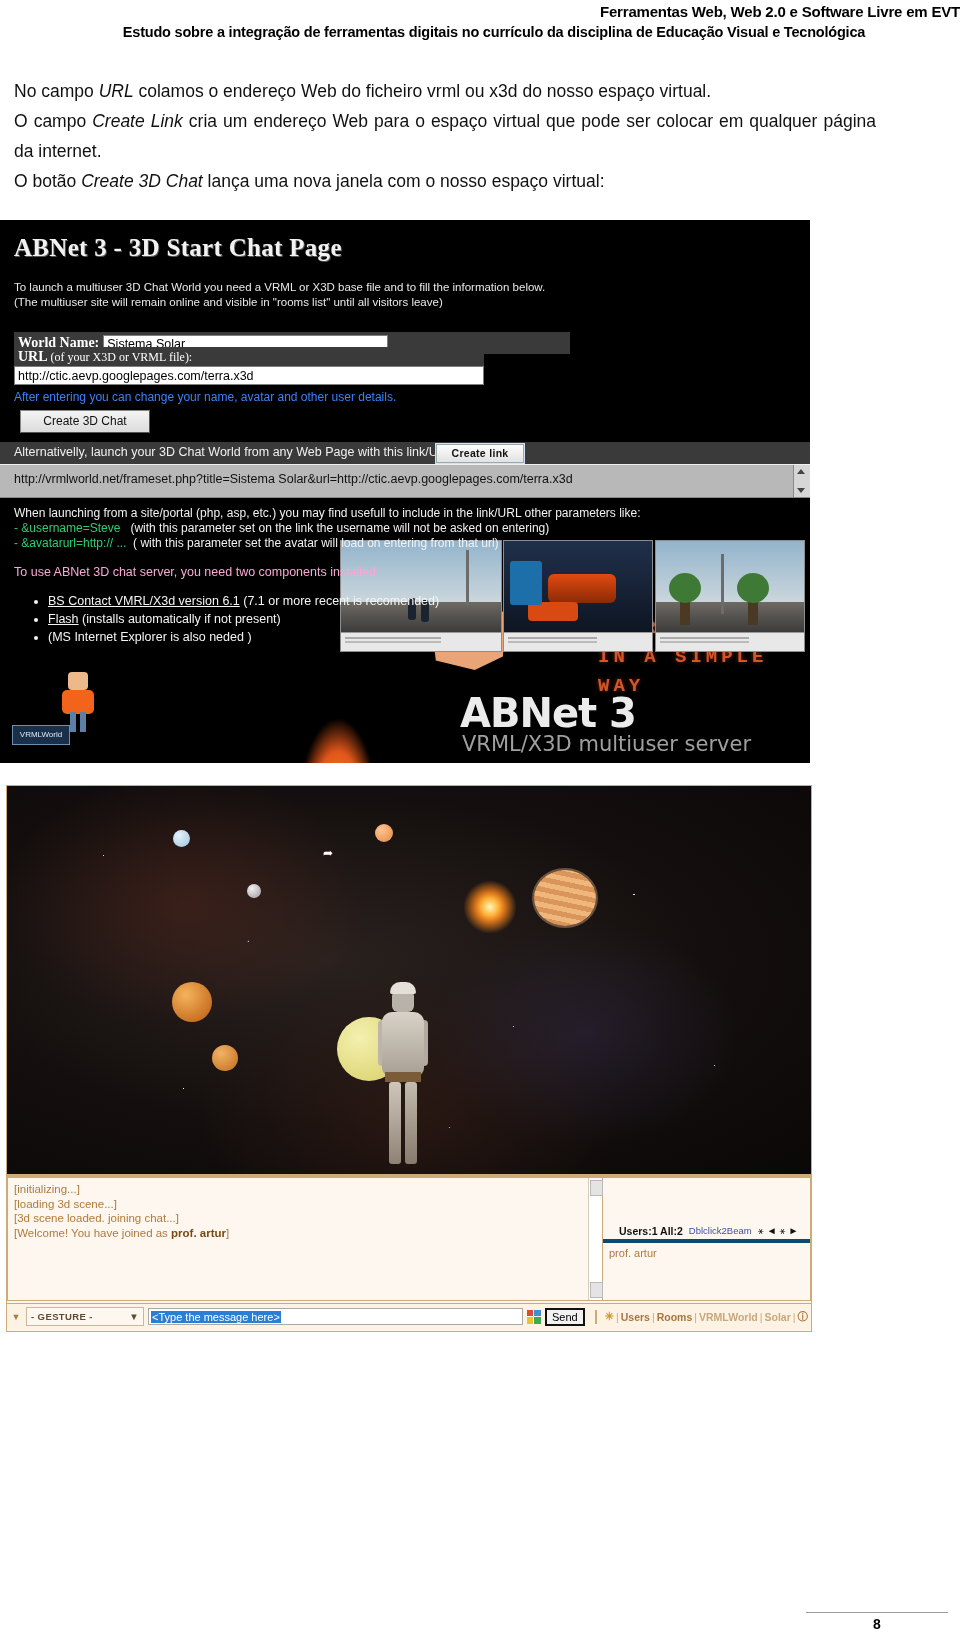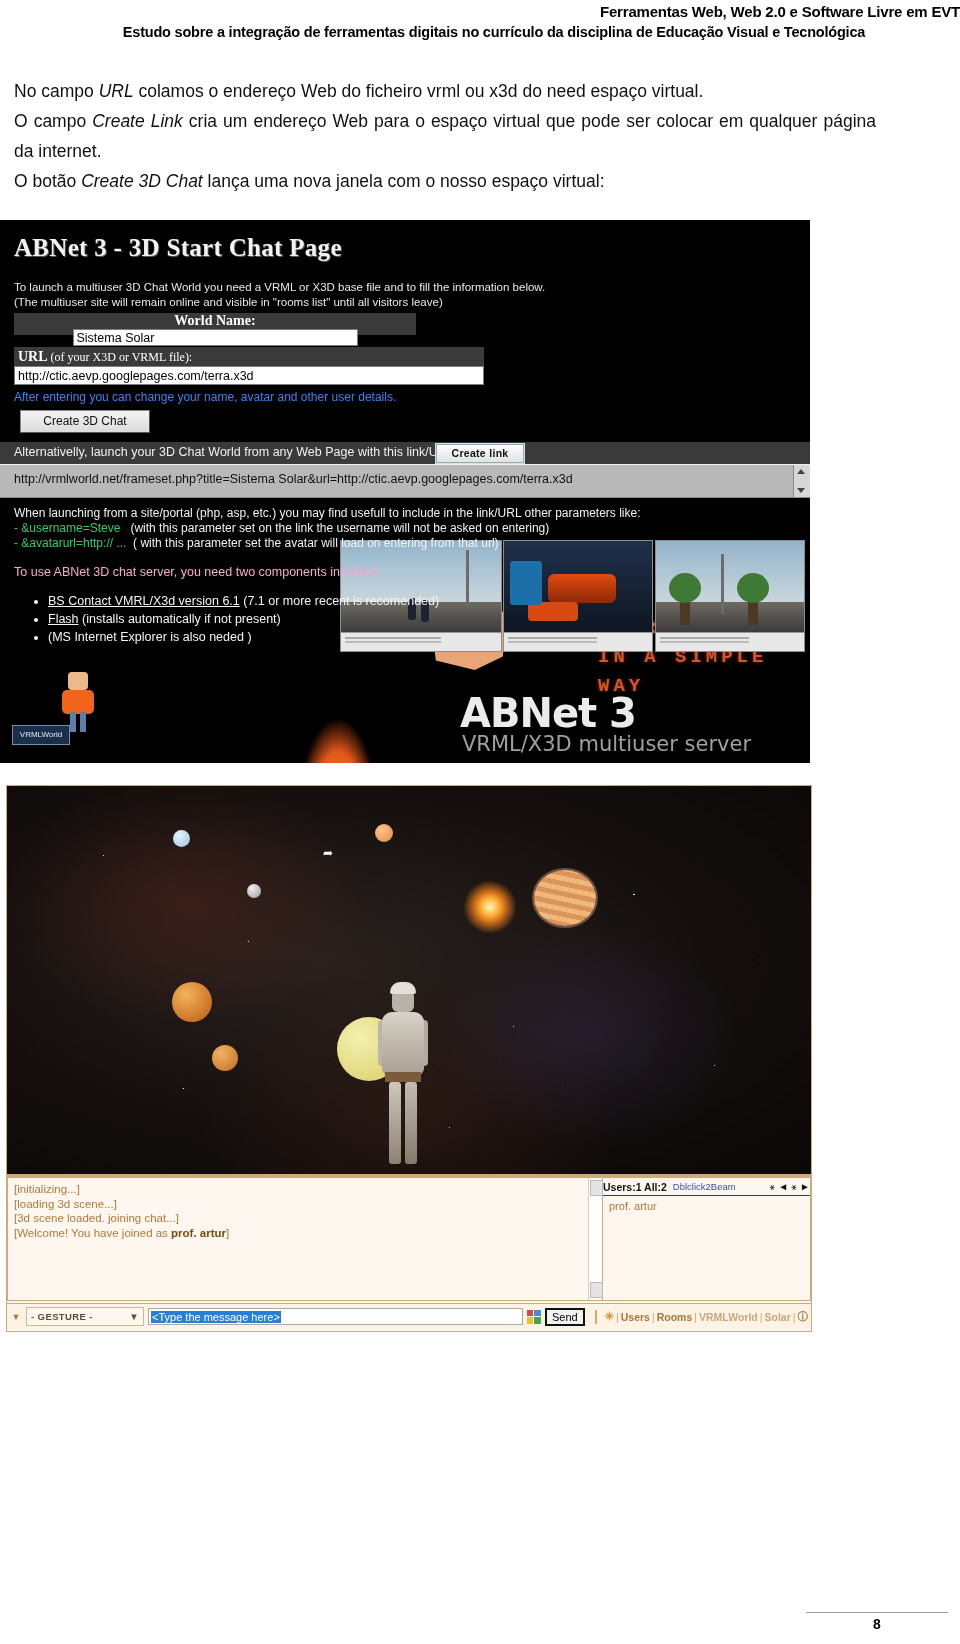--- a/index.html
+++ b/index.html
@@ -81,23 +81,23 @@
     font-size: 11.5px;
     line-height: 15px;
     width: 690px;
   }
   .fieldrow {
     position: absolute;
     background: #3a3a3a;
     color: #fff;
   }
   .worldname-row {
-    left: 14px; top: 93px;
-    width: 402px; height: 22px;
-    display: flex; align-items: center; flex-direction: column;
+    left: 14px; top: 112px;
+    width: 556px; height: 22px;
+    display: flex; align-items: center;
   }
   .lbl-serif {
     font-family: "Liberation Serif", serif;
     font-weight: bold;
     font-size: 14px;
     padding: 0 4px 0 4px;
     white-space: nowrap;
   }
   .lbl-serif .thin { font-weight: normal; font-size: 12px; }
   .txt-input {
@@ -375,24 +375,25 @@
     width: 208px; height: 124px;
     background: #fdf7ef;
     border: 1px solid #cfa978;
     border-left: none;
     box-sizing: border-box;
   }
   .users-hdr {
     height: 17px;
     display: flex; align-items: center;
     gap: 6px;
-    padding: 0 0;
+    padding: 0 16px;
     font-size: 10.5px;
-    border-bottom: 1px solid #0c4a6e;
+    border-bottom: 4px solid #0c4a6e;
     white-space: nowrap;
+    margin-top: 44px;
   }
   .users-count { font-weight: bold; color: #111; }
   .dblclick { color: #3a4fb0; font-size: 9.5px; }
   .uicons { margin-left: auto; display: flex; gap: 3px; align-items: center; color:#111; font-size: 10px;}
   .userlist {
     padding: 4px 6px;
     font-size: 11px;
     color: #b07a3c;
   }
 
@@ -487,21 +488,21 @@
 </style>
 </head>
 <body>
 
 <div class="page-header">
   <div class="hdr-line1">Ferramentas Web, Web 2.0 e Software Livre em EVT</div>
   <div class="hdr-line2">Estudo sobre a integração de ferramentas digitais no currículo da disciplina de Educação Visual e Tecnológica</div>
 </div>
 
 <div class="body-text">
-  <p><span>No campo </span><i>URL</i><span> colamos o endereço Web do ficheiro vrml ou x3d do need espaço virtual.</span></p>
+  <p><span>No campo </span><i>URL</i><span> colamos o endereço Web do ficheiro vrml ou x3d do nosso espaço virtual.</span></p>
   <p><span>O campo </span><i>Create Link</i><span> cria um endereço Web para o espaço virtual que pode ser colocar em qualquer página da internet.</span></p>
   <p><span>O botão </span><i>Create 3D Chat</i><span> lança uma nova janela com o nosso espaço virtual:</span></p>
 </div>
 
 <div class="fig1">
 
   <div class="poly-box"></div>
   <div class="share-txt">
     <div>SHARE YOUR 3D</div>
     <div>IN A SIMPLE WAY</div>

